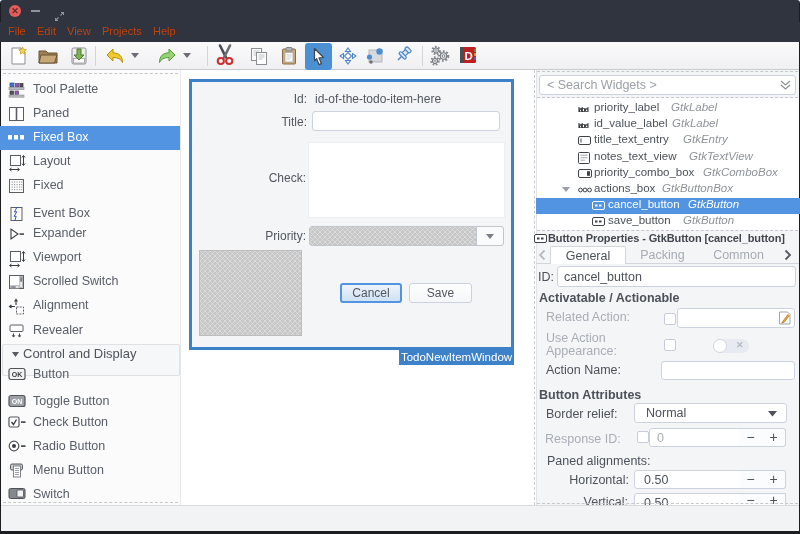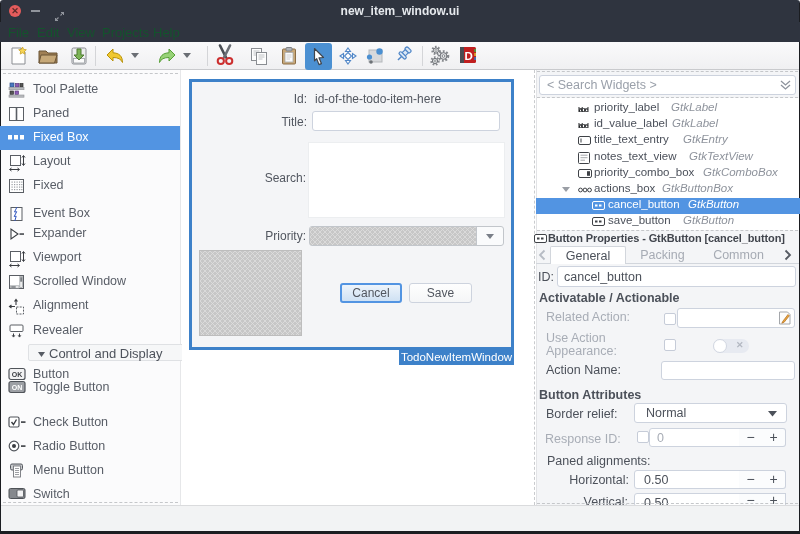--- a/index.html
+++ b/index.html
@@ -8,33 +8,33 @@
   #win { position:absolute; left:0; top:0; width:800px; height:534px; }
   .abs { position:absolute; }
   
   #titlebar { left:0; top:0; width:800px; height:22px; background:#2f343f; border-radius:3px 3px 0 0; }
   #title { width:100%; text-align:center; top:4px; font-size:12px; font-weight:bold; color:#e6e9ed; letter-spacing:0; }
   #closebtn { left:9px; top:5px; width:12px; height:12px; border-radius:50%; background:#e45c5c; color:#5c2b2b; font-size:9px; font-weight:bold; text-align:center; line-height:12px; }
   #minbtn { left:31px; top:10px; width:9px; height:2px; background:#90949c; }
   #maxbtn { left:55px; top:7px; width:8px; height:8px; }
   
   #menubar { left:0; top:22px; width:800px; height:20px; background:#2f343f; }
-  .menuitem { top:25px; font-size:13px; color:#14532d; }
+  .menuitem { top:25px; font-size:11px; color:#c2410c; }
   
   #toolbar { left:1px; top:42px; width:798px; height:28px; background:linear-gradient(#fafafb,#f0f0f2); border-bottom:1px solid #c9cacd; }
   .tsep { top:4px; width:1px; height:20px; background:#d4d5d8; }
   .ticon { top:4px; }
   #selbtn { left:305px; top:0px; width:27px; height:27px; background:#4b90d2; border-radius:3px; }
   
   #palette { left:1px; top:70px; width:180px; height:435px; background:#fbfbfc; border-right:1px solid #e6e7e9; }
   .prow { left:0; width:180px; height:24px; }
   .prow .pic { position:absolute; left:8px; top:4px; }
   .prow .ptxt { position:absolute; left:33px; top:4px; font-size:12.5px; color:#585d66; }
   .dash { border-top:1px dashed #c5c7ca; height:0; }
-  #ctrlhdr { left:2px; top:344px; width:178px; height:17px; background:#f6f7f8; border:1px solid #dfe1e4; border-radius:2px;margin-left:26px; }
+  #ctrlhdr { left:2px; top:344px; width:178px; height:32px; background:#f6f7f8; border:1px solid #dfe1e4; border-radius:2px; }
   
   #canvas { left:182px; top:70px; width:352px; height:435px; background:#ffffff; }
   #design { left:189px; top:79px; width:325px; height:271px; border:3px solid #3d81c9; background:#f4f5f7; }
   .flabel { font-size:12px; color:#51565f; text-align:right; }
   .entry { background:#fff; border:1px solid #cdd3de; border-radius:3px; }
   .hatch { background-color:#cccccc; overflow:hidden; }
   .hatch svg { display:block; }
   #cancelbtn { left:340px; top:283px; width:62px; height:20px; border:2px solid #5294e2; border-radius:3px; background:linear-gradient(#edf4fb,#cfe1f3); font-size:12px; color:#51565f; text-align:center; line-height:16px; }
   #savebtn { left:409px; top:283px; width:63px; height:20px; border:1px solid #cdd3de; border-radius:3px; background:linear-gradient(#fefefe,#f5f6f7); font-size:12px; color:#51565f; text-align:center; line-height:18px; }
   #wintab { left:399px; top:350px; width:115px; height:15px; background:#3d81c9; color:#fff; font-size:11.5px; text-align:center; line-height:15px; }
@@ -49,21 +49,20 @@
   .spinseg { background:#fbfcfd; border:1px solid #ccd2dd; color:#4c515a; text-align:center; }
 </style>
 </head>
 <body>
 <div id="win">
 
   <div id="titlebar" class="abs"></div>
   <div class="abs" style="left:0;top:3px;width:1px;height:531px;background:#1b1d21"></div>
   <div class="abs" style="left:799px;top:3px;width:1px;height:531px;background:#1b1d21"></div>
   <div class="abs" style="left:0;top:531px;width:800px;height:3px;background:#1b1d21"></div>
-  <div id="title" class="abs">new_item_window.ui</div>
   <div id="closebtn" class="abs">✕</div>
   <div id="minbtn" class="abs"></div>
   <div id="maxbtn" class="abs"><svg width="9" height="9" viewBox="0 0 9 9">
         <path d="M5.5 3.5 L8.5 0.5 M8.5 3 V0.5 H6 M3.5 5.5 L0.5 8.5 M0.5 6 V8.5 H3" stroke="#90949c" stroke-width="1.1" fill="none"></path>
       </svg></div>
 
   <div id="menubar" class="abs"></div>
   <div class="menuitem abs" style="left:8px">File</div>
   <div class="menuitem abs" style="left:37px">Edit</div>
   <div class="menuitem abs" style="left:67px">View</div>
@@ -279,21 +278,21 @@
     </div>
 
     <div class="abs prow" style="top:270px">
       <svg class="pic" width="17" height="16" viewBox="0 0 17 16">
         <rect x="1.5" y="1.5" width="14" height="13" fill="#fff" stroke="#5a5e64"></rect>
         <rect x="11.8" y="2.5" width="2.8" height="11" fill="#eceded" stroke="#8e9195" stroke-width=".6"></rect>
         <rect x="12.2" y="3.2" width="2" height="4.5" fill="#7b7f84"></rect>
         <rect x="2.5" y="11.8" width="8.5" height="2.4" fill="#eceded" stroke="#8e9195" stroke-width=".6"></rect>
         <rect x="3.2" y="12.2" width="4.5" height="1.6" fill="#7b7f84"></rect>
       </svg>
-      <div class="ptxt">Scrolled Window</div>
+      <div class="ptxt">Scrolled Switch</div>
     </div>
 
     <div class="abs prow" style="top:294px">
       <svg class="pic" width="17" height="17" viewBox="0 0 17 17">
         <path d="M8 7 v-5 M6.5 3.5 L8 1.5 L9.5 3.5" stroke="#3a3d42" stroke-width="1.1" fill="none"></path>
         <path d="M7 8.5 h-5 M3.5 7 L1.5 8.5 L3.5 10" stroke="#3a3d42" stroke-width="1.1" fill="none"></path>
         <rect x="8.5" y="9" width="7" height="7" fill="#fff" stroke="#5a5e64" stroke-dasharray="2 1.2"></rect>
       </svg>
       <div class="ptxt">Alignment</div>
     </div>
@@ -315,21 +314,21 @@
     </div>
 
     <div class="abs prow" style="top:363px">
       <svg class="pic" width="18" height="14" viewBox="0 0 18 14">
         <rect x="1" y="1.5" width="16" height="11" rx="2" fill="#f2f2f3" stroke="#50545a" stroke-width="1.2"></rect>
         <text x="9" y="10" font-size="7" font-weight="bold" fill="#3a3d42" text-anchor="middle" font-family="Liberation Sans">OK</text>
       </svg>
       <div class="ptxt">Button</div>
     </div>
 
-    <div class="abs prow" style="top:376px">
+    <div class="abs prow" style="top:390px">
       <svg class="pic" width="18" height="14" viewBox="0 0 18 14">
         <rect x="1" y="1.5" width="16" height="11" rx="2" fill="#9da0a5" stroke="#50545a" stroke-width="1.2"></rect>
         <text x="9" y="10" font-size="7" font-weight="bold" fill="#fff" text-anchor="middle" font-family="Liberation Sans">ON</text>
       </svg>
       <div class="ptxt">Toggle Button</div>
     </div>
 
     <div class="abs prow" style="top:411px">
       <svg class="pic" width="18" height="14" viewBox="0 0 18 14">
         <rect x="1" y="2" width="10" height="10" rx="1.5" fill="#fff" stroke="#50545a" stroke-width="1.2"></rect>
@@ -367,21 +366,21 @@
     <div class="abs dash" style="left:3px;top:502px;width:175px"></div>
   </div>
 
   <div id="canvas" class="abs"></div>
   <div id="design" class="abs"></div>
   <div id="design-items">
     <div class="abs flabel" style="left:200px;top:92px;width:107px">Id:</div>
     <div class="abs" style="left:315px;top:92px;font-size:12px;color:#51565f">id-of-the-todo-item-here</div>
     <div class="abs flabel" style="left:200px;top:115px;width:107px">Title:</div>
     <div class="abs entry" style="left:312px;top:111px;width:188px;height:20px"></div>
-    <div class="abs flabel" style="left:200px;top:171px;width:106px">Search:</div>
+    <div class="abs flabel" style="left:200px;top:171px;width:106px">Check:</div>
     <div class="abs" style="left:308px;top:142px;width:197px;height:76px;background:#fff;border:1px solid #eceef0"></div>
     <div class="abs flabel" style="left:200px;top:229px;width:106px">Priority:</div>
     <div class="abs" style="left:309px;top:226px;width:195px;height:20px;border:1px solid #c2c6cb;border-radius:3px;background:#fafbfc">
       <div class="hatch" style="position:absolute;left:0;top:0;width:167px;height:18px;border-right:1px solid #c2c6cb">
           <svg width="167" height="18">
             <defs>
               <pattern id="hp1" width="5" height="5" patternUnits="userSpaceOnUse">
                 <rect width="5" height="5" fill="#c7c7c7"></rect>
                 <path d="M0 0 L5 5 M-1 4 L1 6 M4 -1 L6 1 M5 0 L0 5 M-1 1 L1 -1 M4 6 L6 4" stroke="#e0e0e0" stroke-width="0.75"></path>
               </pattern>

